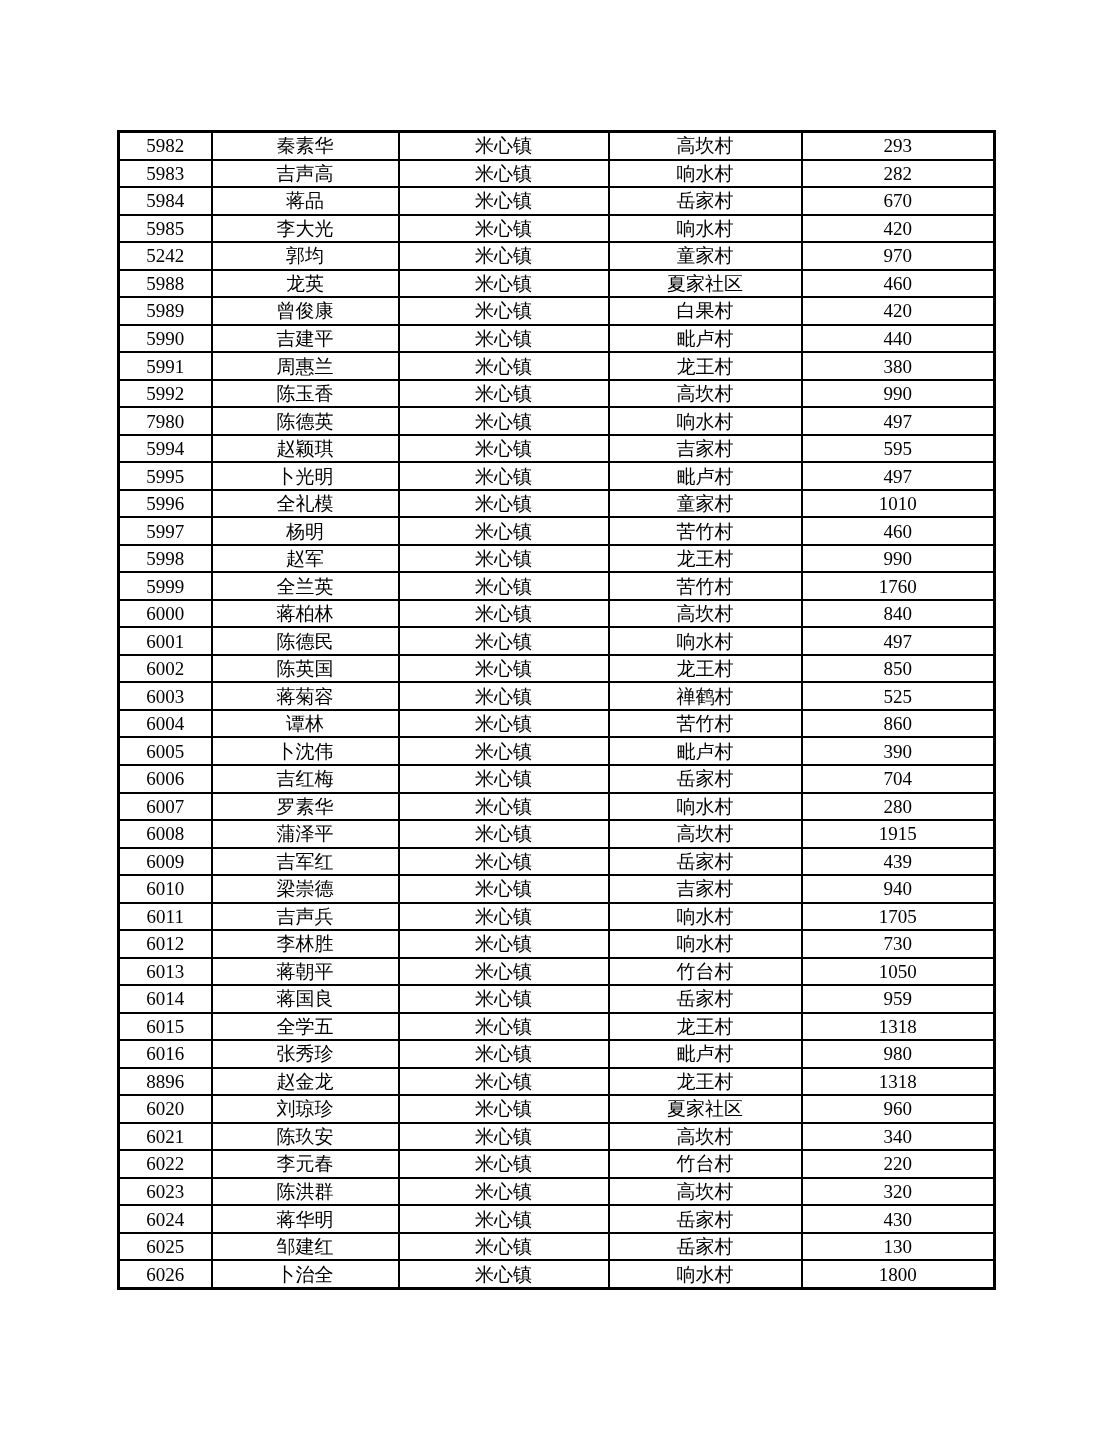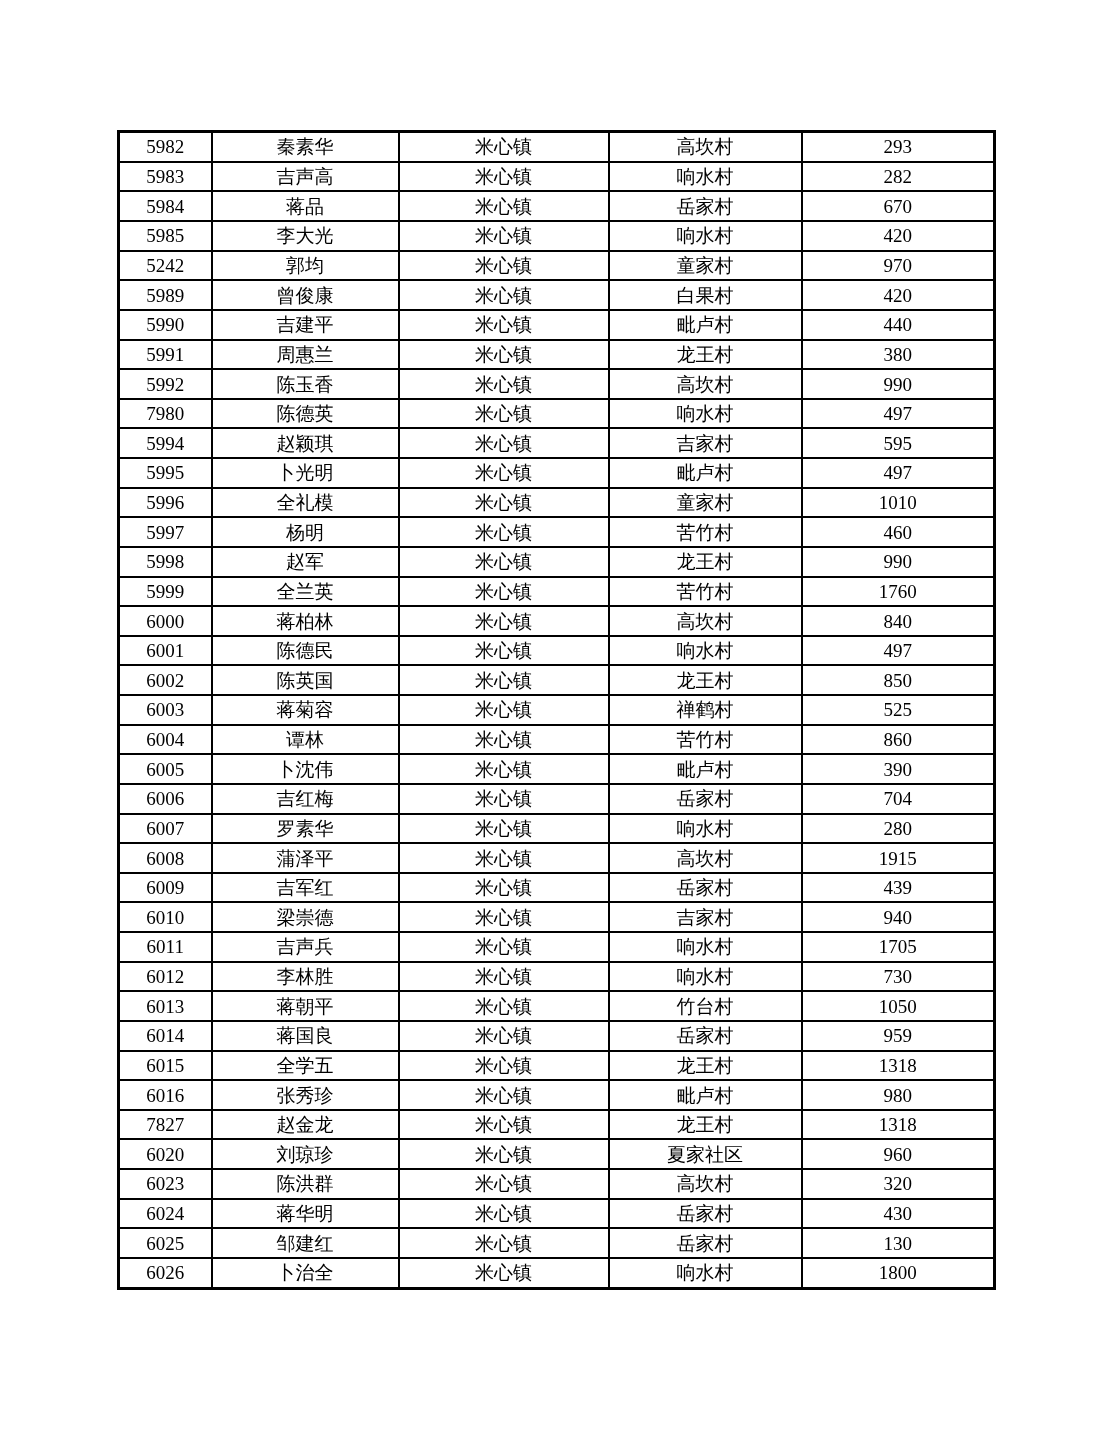--- a/index.html
+++ b/index.html
@@ -89,20 +89,27 @@
           <td>420</td>
         </tr>
         <tr>
           <td>5242</td>
           <td>郭均</td>
           <td>米心镇</td>
           <td>童家村</td>
           <td>970</td>
         </tr>
         <tr>
+          <td>5988</td>
+          <td>龙英</td>
+          <td>米心镇</td>
+          <td>夏家社区</td>
+          <td>460</td>
+        </tr>
+        <tr>
           <td>5989</td>
           <td>曾俊康</td>
           <td>米心镇</td>
           <td>白果村</td>
           <td>420</td>
         </tr>
         <tr>
           <td>5990</td>
           <td>吉建平</td>
           <td>米心镇</td>
@@ -285,32 +292,46 @@
           <td>1318</td>
         </tr>
         <tr>
           <td>6016</td>
           <td>张秀珍</td>
           <td>米心镇</td>
           <td>毗卢村</td>
           <td>980</td>
         </tr>
         <tr>
-          <td>7827</td>
+          <td>8896</td>
           <td>赵金龙</td>
           <td>米心镇</td>
           <td>龙王村</td>
           <td>1318</td>
         </tr>
         <tr>
           <td>6020</td>
           <td>刘琼珍</td>
           <td>米心镇</td>
           <td>夏家社区</td>
           <td>960</td>
+        </tr>
+        <tr>
+          <td>6021</td>
+          <td>陈玖安</td>
+          <td>米心镇</td>
+          <td>高坎村</td>
+          <td>340</td>
+        </tr>
+        <tr>
+          <td>6022</td>
+          <td>李元春</td>
+          <td>米心镇</td>
+          <td>竹台村</td>
+          <td>220</td>
         </tr>
         <tr>
           <td>6023</td>
           <td>陈洪群</td>
           <td>米心镇</td>
           <td>高坎村</td>
           <td>320</td>
         </tr>
         <tr>
           <td>6024</td>

